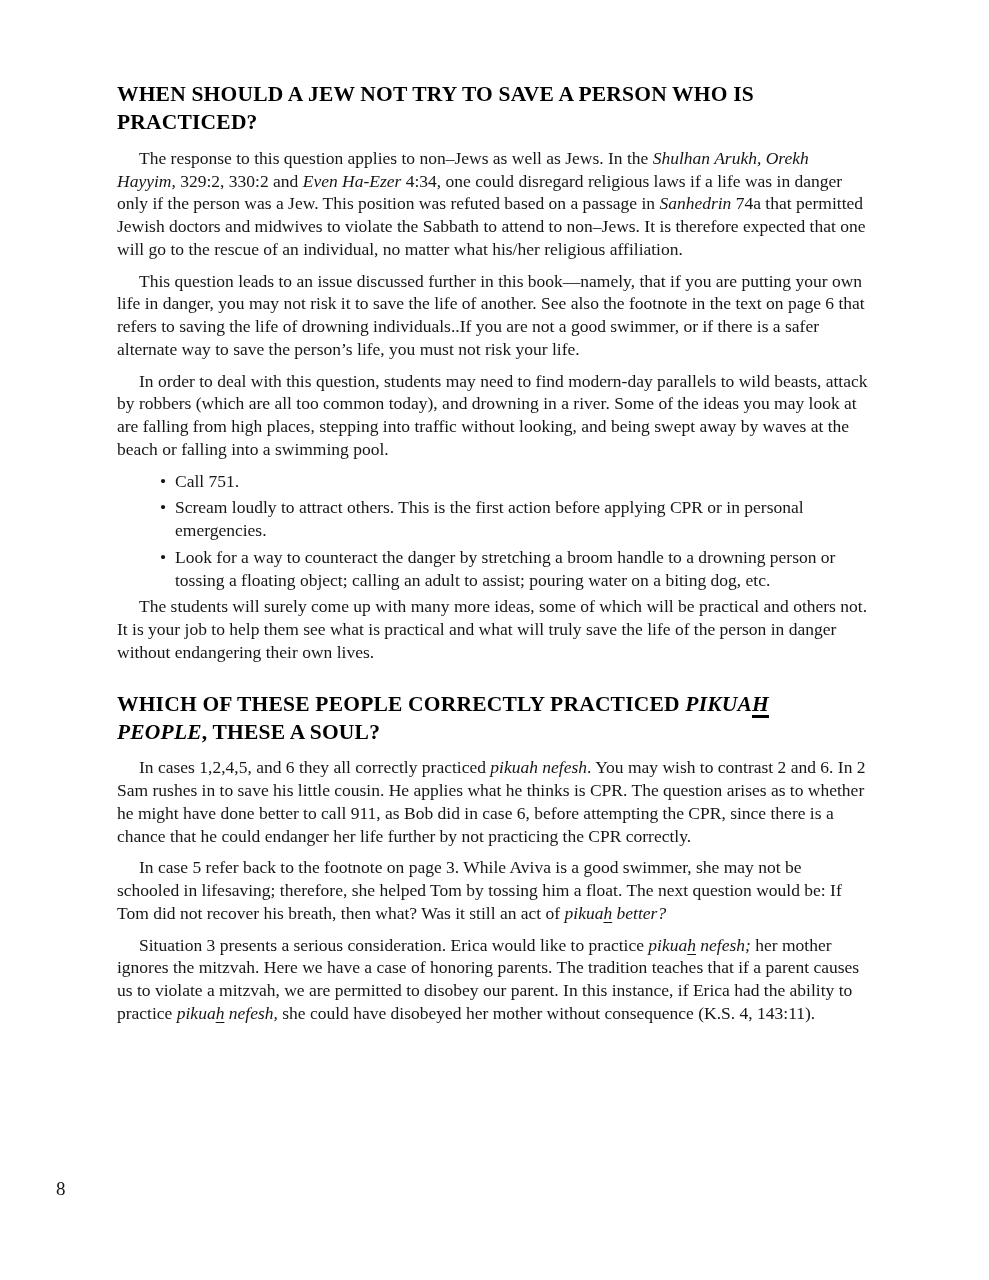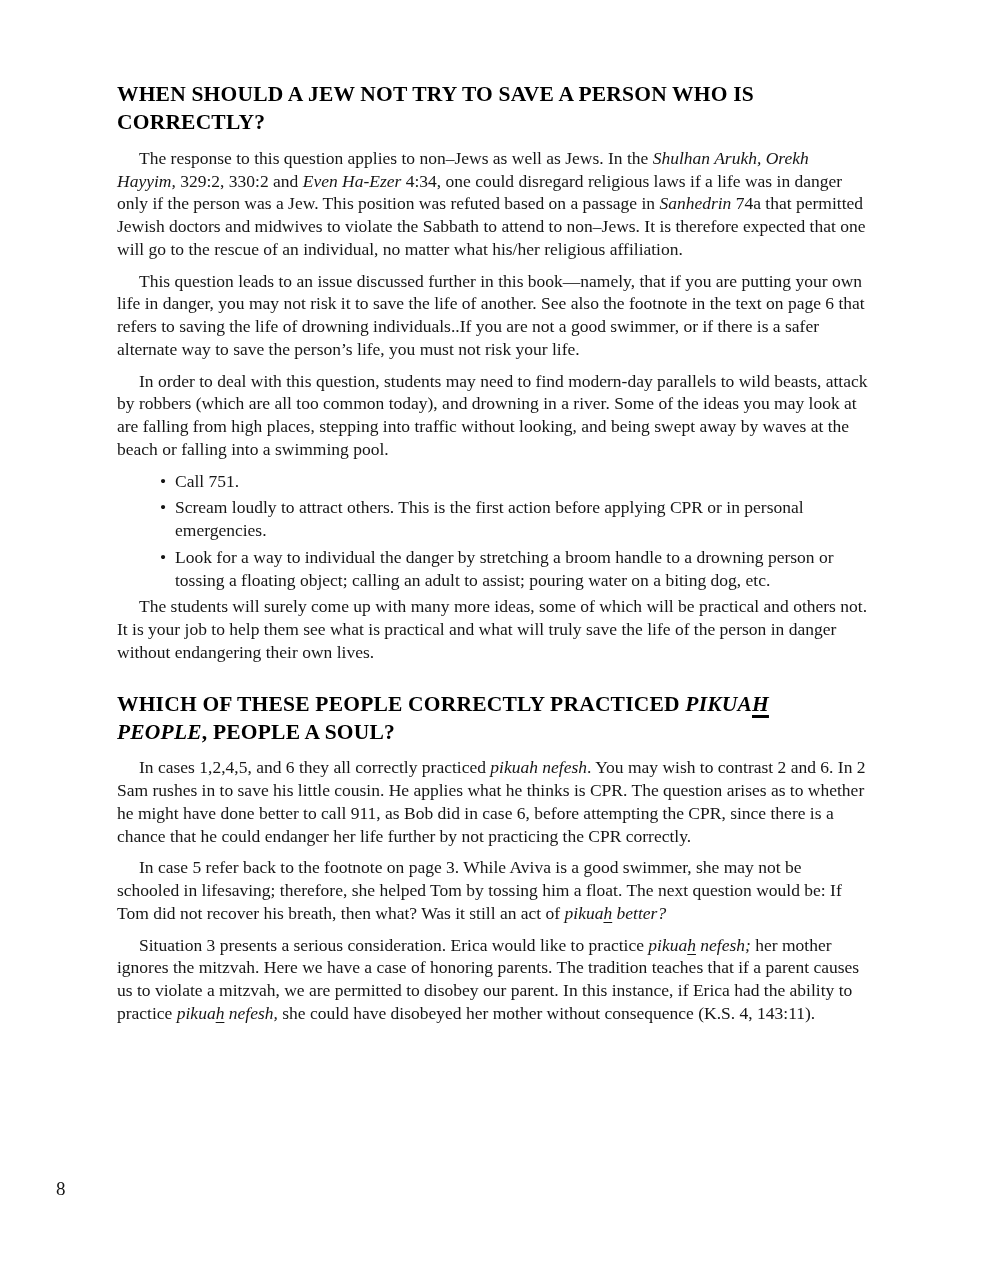--- a/index.html
+++ b/index.html
@@ -70,27 +70,27 @@
     top: 1178px;
     font-size: 19px;
     color: #161616;
   }
 </style>
 </head>
 <body>
 
 <div class="page">
   <main class="content">
-      <h2 class="heading"><span>WHEN SHOULD A JEW NOT TRY TO SAVE A PERSON WHO IS</span><br><span>CORRECTLY?</span></h2>
+      <h2 class="heading"><span>WHEN SHOULD A JEW NOT TRY TO SAVE A PERSON WHO IS</span><br><span>PRACTICED?</span></h2>
       <p class="para"><span>The response to this question applies to non–Jews as well as Jews. In the </span><span class="i">Shulhan Arukh, Orekh Hayyim,</span><span> 329:2, 330:2 and </span><span class="i">Even Ha-Ezer</span><span> 4:34, one could disregard religious laws if a life was in danger only if the person was a Jew. This position was refuted based on a passage in </span><span class="i">Sanhedrin</span><span> 74a that permitted Jewish doctors and midwives to violate the Sabbath to attend to non–Jews. It is therefore expected that one will go to the rescue of an individual, no matter what his/her religious affiliation.</span></p>
       <p class="para"><span>This question leads to an issue discussed further in this book—namely, that if you are putting your own life in danger, you may not risk it to save the life of another. See also the footnote in the text on page 6 that refers to saving the life of drowning individuals..If you are not a good swimmer, or if there is a safer alternate way to save the person’s life, you must not risk your life.</span></p>
       <p class="para"><span>In order to deal with this question, students may need to find modern-day parallels to wild beasts, attack by robbers (which are all too common today), and drowning in a river. Some of the ideas you may look at are falling from high places, stepping into traffic without looking, and being swept away by waves at the beach or falling into a swimming pool.</span></p>
       <p class="bullet"><span class="dot">•</span><span>Call 751.</span></p>
       <p class="bullet"><span class="dot">•</span><span>Scream loudly to attract others. This is the first action before applying CPR or in personal emergencies.</span></p>
-      <p class="bullet"><span class="dot">•</span><span>Look for a way to individual the danger by stretching a broom handle to a drowning person or tossing a floating object; calling an adult to assist; pouring water on a biting dog, etc.</span></p>
+      <p class="bullet"><span class="dot">•</span><span>Look for a way to counteract the danger by stretching a broom handle to a drowning person or tossing a floating object; calling an adult to assist; pouring water on a biting dog, etc.</span></p>
       <p class="para"><span>The students will surely come up with many more ideas, some of which will be practical and others not. It is your job to help them see what is practical and what will truly save the life of the person in danger without endangering their own lives.</span></p>
-      <h2 class="heading"><span>WHICH OF THESE PEOPLE CORRECTLY PRACTICED </span><span class="i">PIKUA</span><span class="i u">H</span><br><span class="i">PEOPLE</span><span>, PEOPLE A SOUL?</span></h2>
+      <h2 class="heading"><span>WHICH OF THESE PEOPLE CORRECTLY PRACTICED </span><span class="i">PIKUA</span><span class="i u">H</span><br><span class="i">PEOPLE</span><span>, THESE A SOUL?</span></h2>
       <p class="para"><span>In cases 1,2,4,5, and 6 they all correctly practiced </span><span class="i">pikuah nefesh</span><span>. You may wish to contrast 2 and 6. In 2 Sam rushes in to save his little cousin. He applies what he thinks is CPR. The question arises as to whether he might have done better to call 911, as Bob did in case 6, before attempting the CPR, since there is a chance that he could endanger her life further by not practicing the CPR correctly.</span></p>
       <p class="para"><span>In case 5 refer back to the footnote on page 3. While Aviva is a good swimmer, she may not be schooled in lifesaving; therefore, she helped Tom by tossing him a float. The next question would be: If Tom did not recover his breath, then what? Was it still an act of </span><span class="i">pikua</span><span class="i u">h</span><span class="i"> better?</span></p>
       <p class="para"><span>Situation 3 presents a serious consideration. Erica would like to practice </span><span class="i">pikua</span><span class="i u">h</span><span class="i"> nefesh;</span><span> her mother ignores the mitzvah. Here we have a case of honoring parents. The tradition teaches that if a parent causes us to violate a mitzvah, we are permitted to disobey our parent. In this instance, if Erica had the ability to practice </span><span class="i">pikua</span><span class="i u">h</span><span class="i"> nefesh,</span><span> she could have disobeyed her mother without consequence (K.S. 4, 143:11).</span></p>
     </main>
   <span class="page-num">8</span>
 </div>
 
 </body></html>

